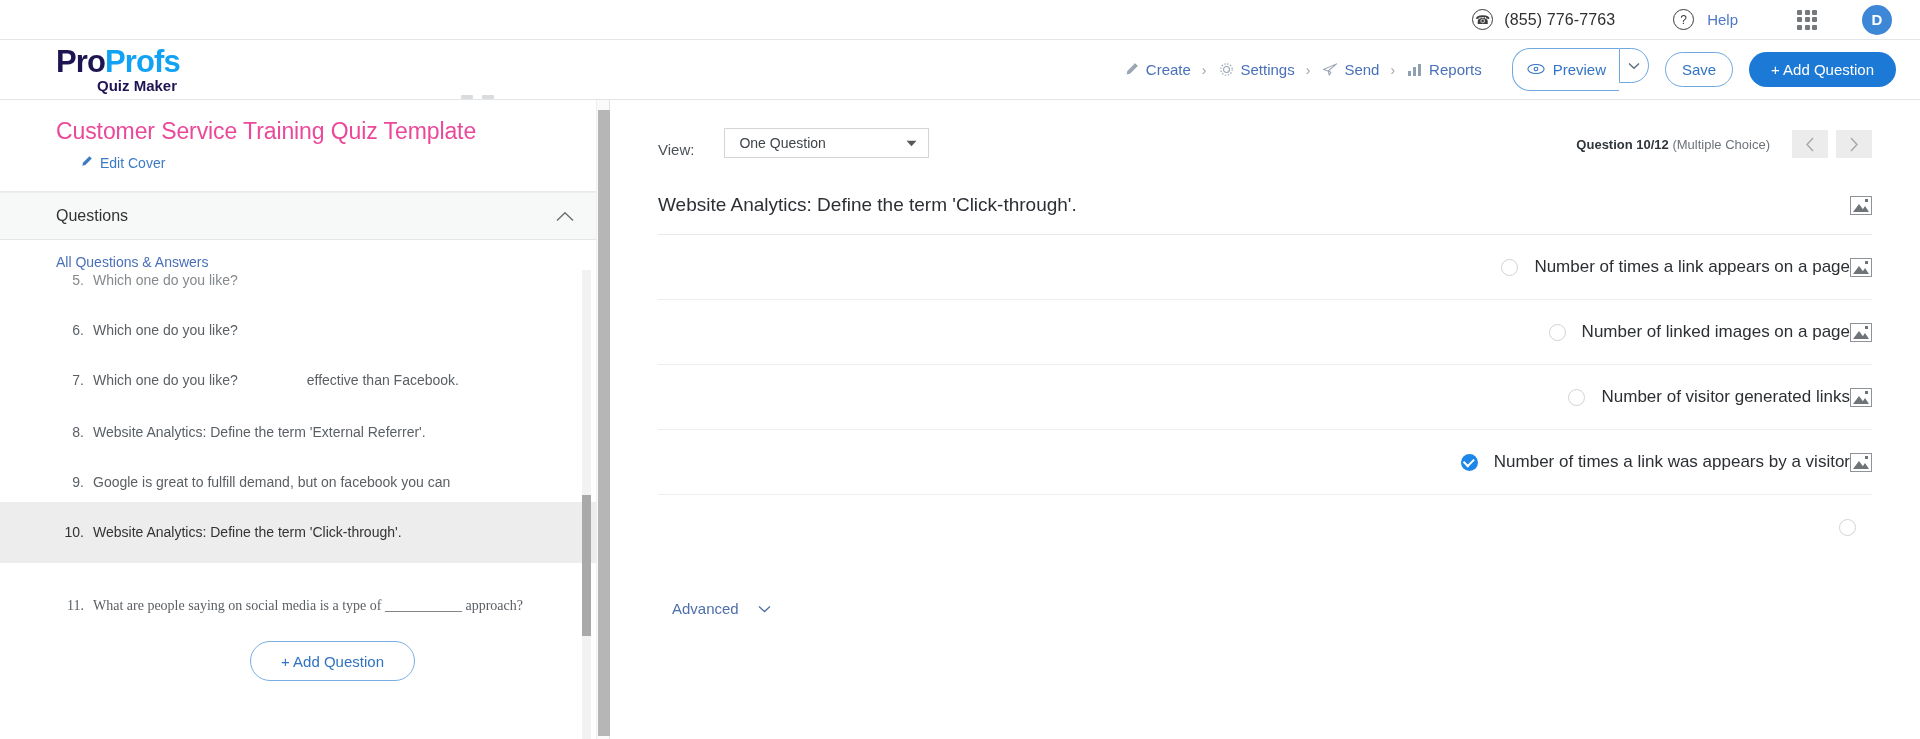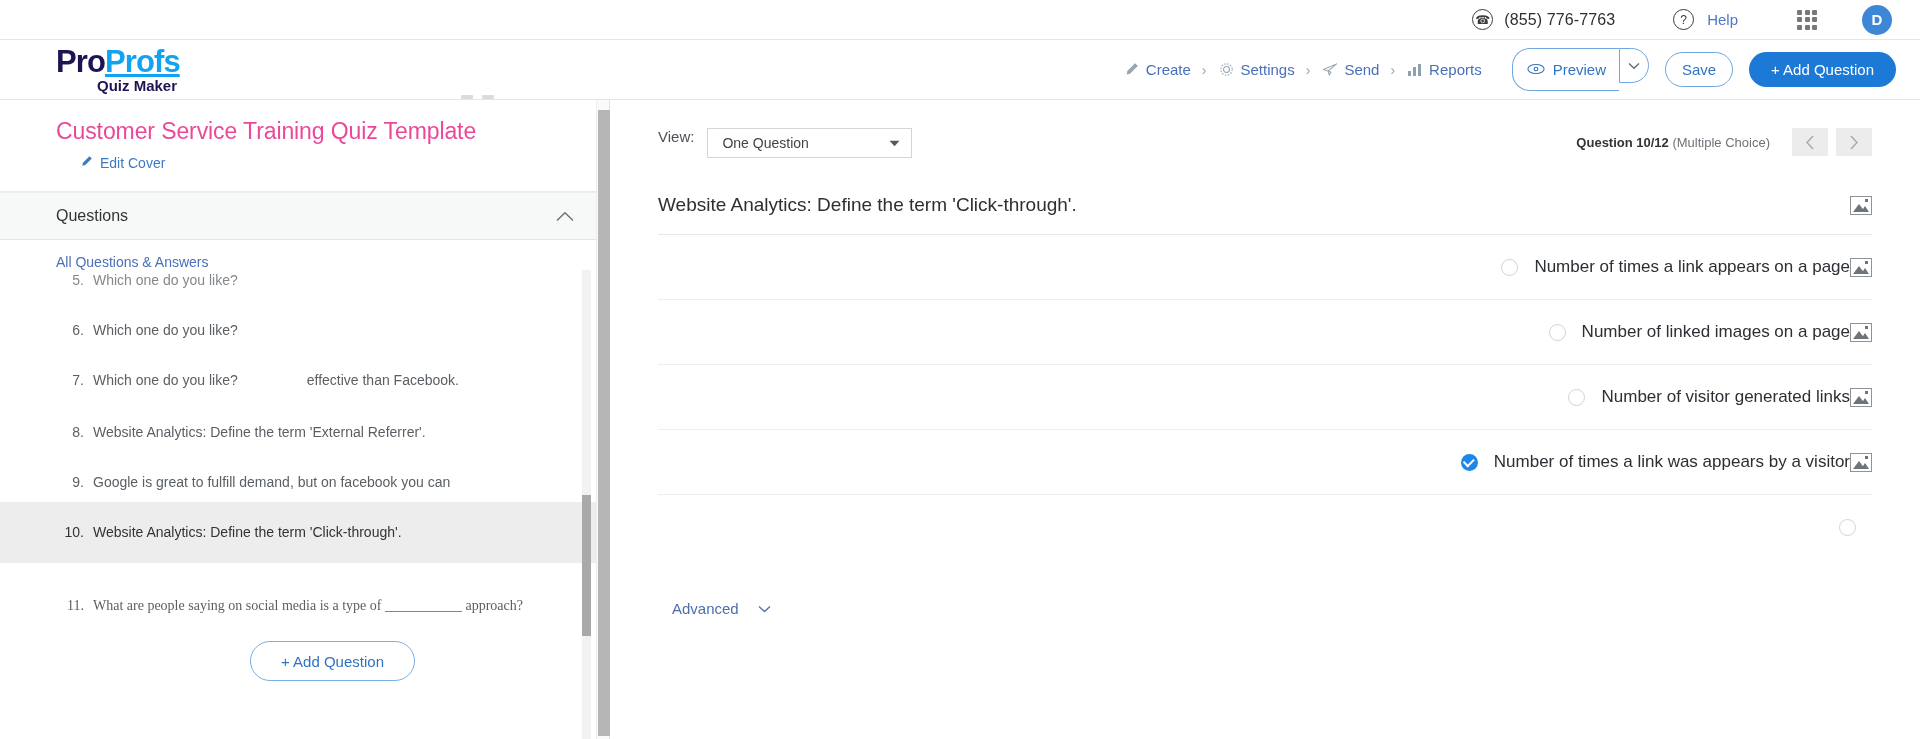--- a/index.html
+++ b/index.html
@@ -48,21 +48,21 @@
   .navbar {
     height: 60px;
     display: flex; align-items: center;
     border-bottom: 1px solid #e3e6e8;
     background: #fff;
     position: relative;
   }
   .logo { margin-left: 56px; line-height: 1; }
   .logo-top { font-size: 31px; font-weight: bold; letter-spacing: -0.9px; }
   .logo-pro { color: #1d1452; }
-  .logo-profs { color: #11a2f3; text-decoration: underline; }
+  .logo-profs { color: #11a2f3; }
   .logo-sub { font-size: 15px; font-weight: bold; color: #1d1452; margin-left: 41px; margin-top: 1px; }
 
   .nav-right {
     margin-left: auto; display: flex; align-items: center;
     padding-right: 24px; gap: 0;
   }
   .breadcrumbs { display: flex; align-items: center; font-size: 15px; color: #4970b8; }
   .crumb { display: flex; align-items: center; gap: 6px; }
   .crumb-sep { color: #9aa4ae; margin: 0 11px; font-size: 14px; }
   .crumb-ico { display:inline-flex; width:17px; height:17px; align-items:center; justify-content:center; }
@@ -153,21 +153,21 @@
   .outer-thumb { position: absolute; left: 1px; width: 12px; background: #b6b6b6; }
 
   
   .cut-chip { position:absolute; top:-5px; right:115px; display:flex; gap:9px; }
   .cut-chip i { display:block; width:12px; height:4px; background:#d9dbdd; border-radius:1px; }
 
   
   .main { flex: 1 1 auto; padding: 0; position: relative; background:#fff; }
   .main-inner { padding: 28px 48px 0 48px; }
 
-  .view-row { display: flex; align-items: flex-start; }
+  .view-row { display: flex; align-items: flex-end; gap: 17px; }
   .view-lbl { font-size: 15px; color: #4c5156; margin-right: 13px; }
   .select {
     width: 205px; height: 30px; border: 1px solid #d3d6d9; background: #fff;
     display: flex; align-items: center; justify-content: space-between;
     padding: 0 11px 0 14px; font-size: 14px; color: #3f4449; cursor: pointer;
   }
   .select .caret { color: #55595e; font-size: 10px; }
 
   .qmeta { margin-left: auto; display: flex; align-items: center; gap: 0; }
   .qmeta-text { font-size: 13px; color: #4b5055; margin-right: 14px; }

